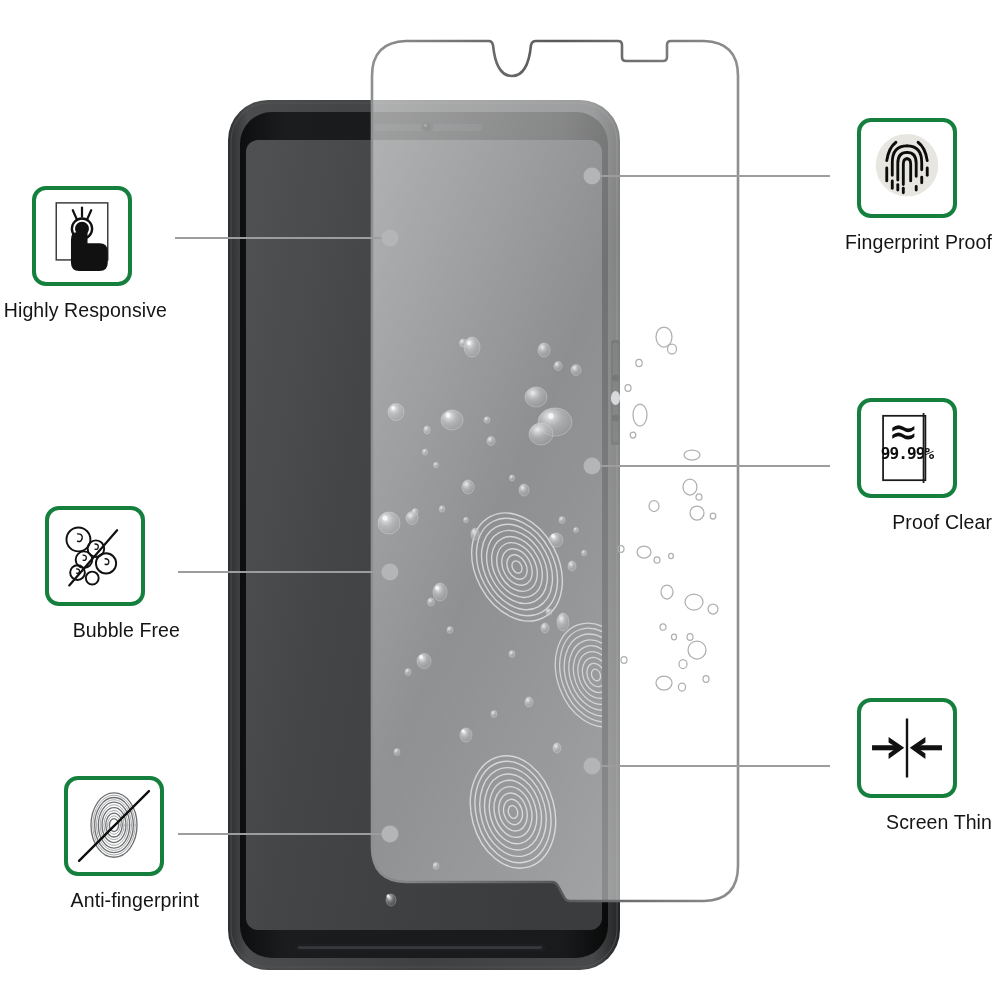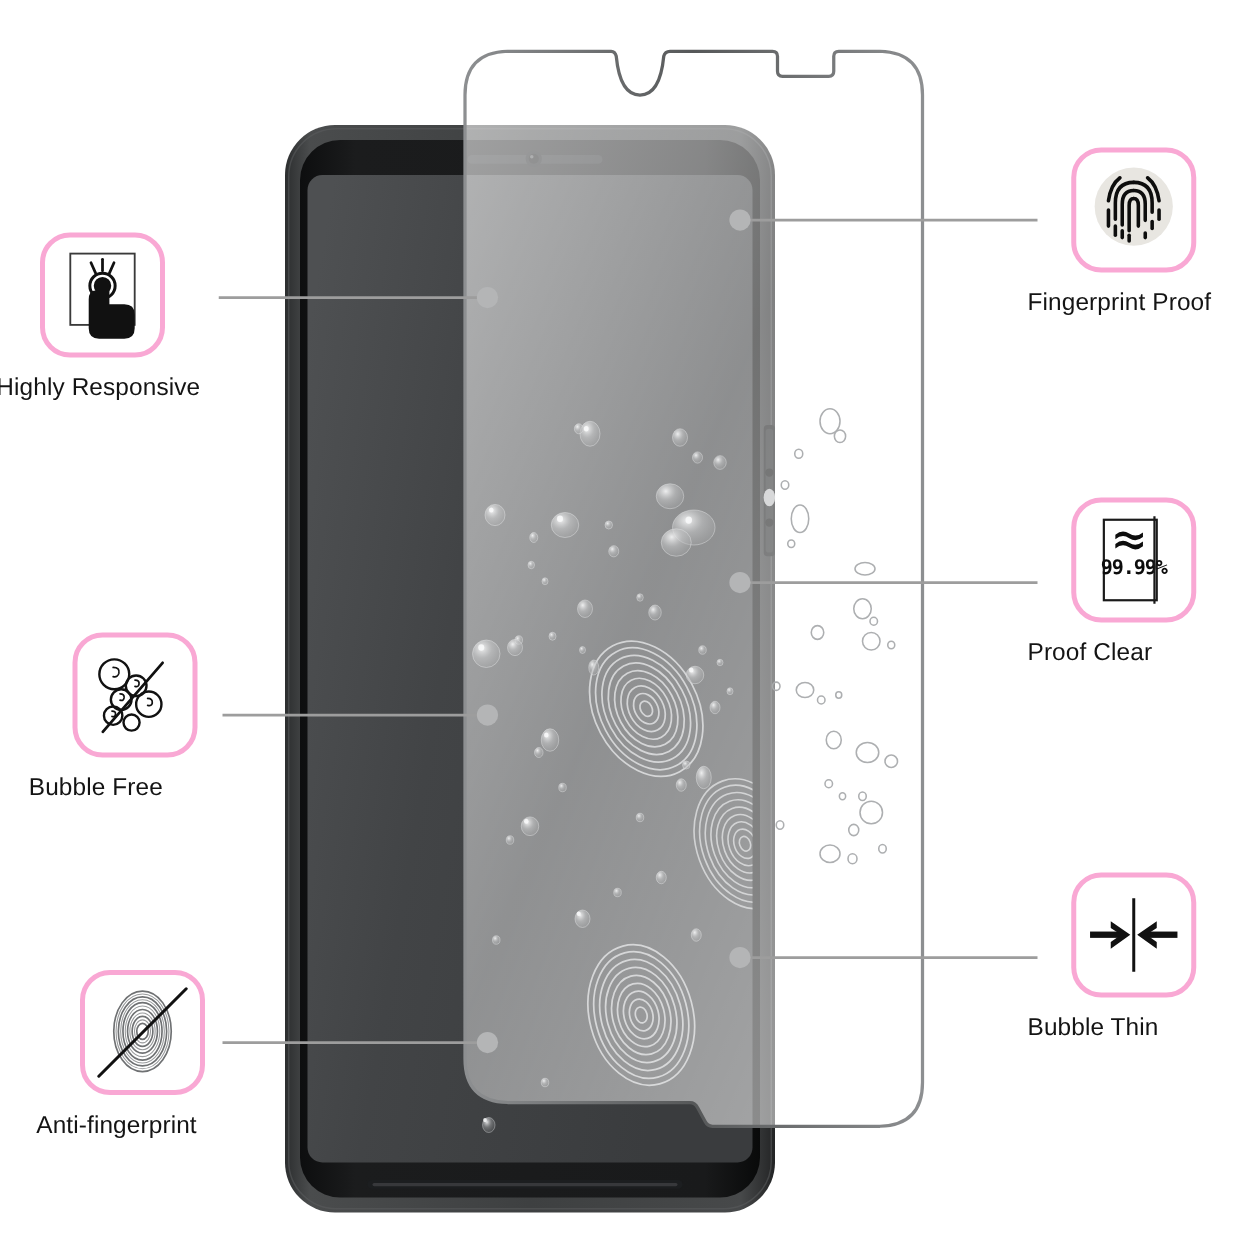--- a/index.html
+++ b/index.html
@@ -16,28 +16,28 @@
     width: 1000px;
     height: 1000px;
     background: #ffffff;
     overflow: hidden;
   }
 
   
   .feature {
     position: absolute;
     width: 170px;
-    text-align: left;
+    text-align: right;
   }
   .feature .icon-box {
     width: 100px;
     height: 100px;
     margin: 0 auto;
-    border: 4px solid #f9a8d4;
-    border-radius: 24px;
+    border: 4px solid #15803d;
+    border-radius: 14px;
     background: #ffffff;
     box-sizing: border-box;
     position: relative;
     overflow: hidden;
   }
   .feature .icon-box svg {
     display: block;
     width: 100%;
     height: 100%;
   }
@@ -45,21 +45,21 @@
     margin-top: 13px;
     font-size: 19.5px;
     color: #141414;
     letter-spacing: 0.1px;
     line-height: 1.2;
     white-space: nowrap;
   }
 
   
   #feat-responsive   { left: -3px;  top: 186px; }
-  #feat-bubble       { left: 23px;  top: 506px; }
+  #feat-bubble       { left: 10px;  top: 506px; }
   #feat-antifinger   { left: 29px;  top: 776px; }
   #feat-fingerproof  { left: 822px; top: 118px; }
   #feat-pureclear    { left: 822px; top: 398px; }
   #feat-ultrathin    { left: 822px; top: 698px; }
 
   
   #leaders {
     position: absolute;
     left: 0; top: 0;
     width: 1000px;
@@ -418,17 +418,17 @@
       <svg viewBox="0 0 100 100">
         <line x1="50" y1="18" x2="50" y2="82" stroke="#111" stroke-width="2.6"></line>
         <g fill="#111">
           <rect x="12" y="47" width="30" height="5.5"></rect>
           <path d="M30,38 L47,49.8 L30,62 L30,56 L39,49.8 L30,44 Z"></path>
           <rect x="58" y="47" width="30" height="5.5"></rect>
           <path d="M70,38 L53,49.8 L70,62 L70,56 L61,49.8 L70,44 Z"></path>
         </g>
       </svg>
     </div>
-    <div class="caption">Bubble Thin</div>
+    <div class="caption">Screen Thin</div>
   </div>
 
   <h1 class="sr-only">Tempered Glass Screen Protector Feature Chart</h1>
 </div>
 
 </body></html>

